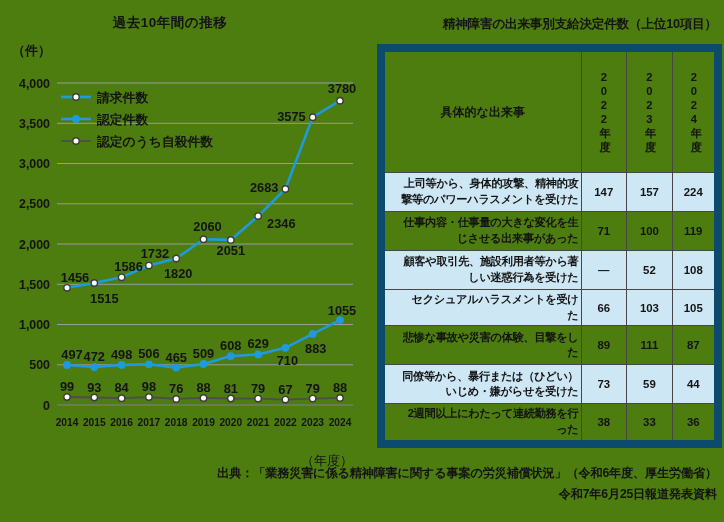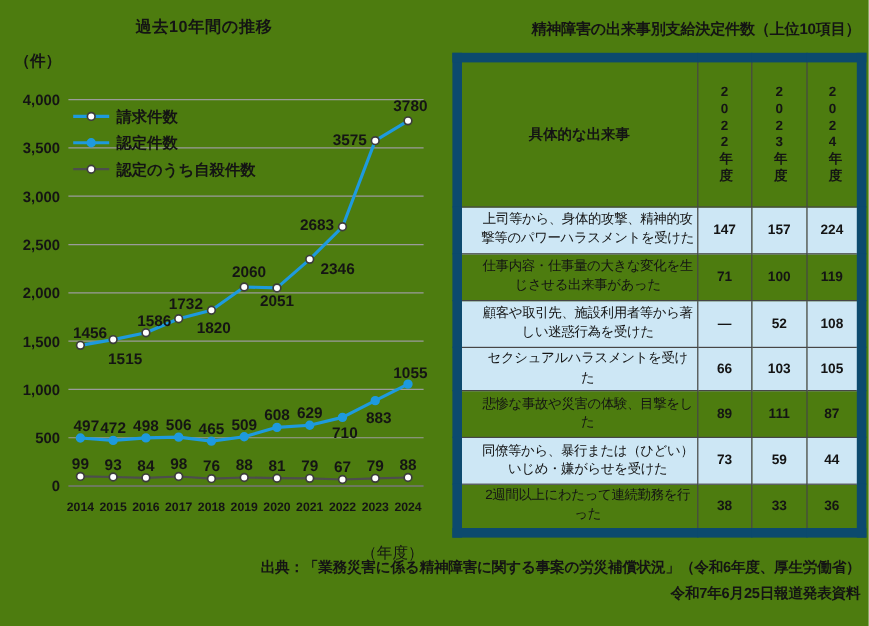--- a/index.html
+++ b/index.html
@@ -30,21 +30,21 @@
   }
   table.events th,table.events td{
     border:1.5px solid #464646;vertical-align:middle;
   }
   th.ev-head{font-size:12px;font-weight:700;text-align:center;height:42px;}
   th.yr-head{
     font-size:11.2px;font-weight:700;text-align:center;line-height:1.25;
     word-break:break-all;padding:18px;
   }
   td.ev{
-    font-size:11.2px;font-weight:400;line-height:1.4;text-align:center;
+    font-size:11.2px;font-weight:700;line-height:1.4;text-align:right;
     padding:2px 2px 2px 16px;letter-spacing:-0.3px;
   }
   td.num{font-size:11.4px;font-weight:600;text-align:center;padding:0;}
   tr.dbl{height:39px;} tr.sgl{height:25px;margin-top:40px;}
   tr.hl td{background:#cde7f5;}
   
   .source-note{
     position:absolute;top:463px;left:0;width:717px;text-align:right;
     font-size:12.2px;font-weight:600;line-height:1.75;letter-spacing:-0.2px;
   }

